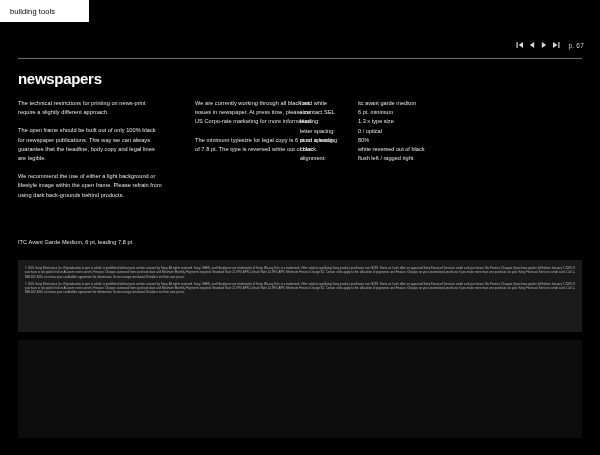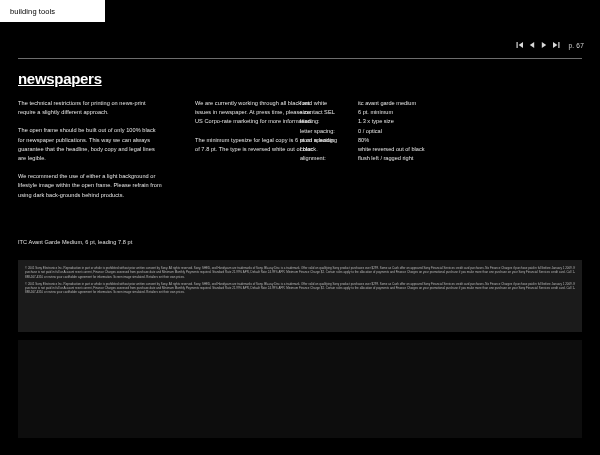--- a/index.html
+++ b/index.html
@@ -21,21 +21,21 @@
     width: 600px;
     height: 455px;
     background: #000;
   }
 
   
   .header-tab {
     position: absolute;
     left: 0;
     top: 0;
-    width: 105px;
+    width: 89px;
     height: 22px;
     background: #ffffff;
     display: flex;
     align-items: center;
   }
   .header-tab .tab-label {
     font-size: 7.5px;
     color: #000000;
     padding-left: 10px;
     letter-spacing: 0.1px;
@@ -78,21 +78,20 @@
 
   
   .title {
     position: absolute;
     left: 18px;
     top: 70px;
     font-size: 15px;
     font-weight: bold;
     letter-spacing: -0.3px;
     color: #ffffff;
-    text-decoration: underline;
   }
 
   
   .col {
     position: absolute;
     top: 99px;
     font-size: 5.6px;
     line-height: 9.2px;
     color: #e6e6e6;
     letter-spacing: 0.05px;

